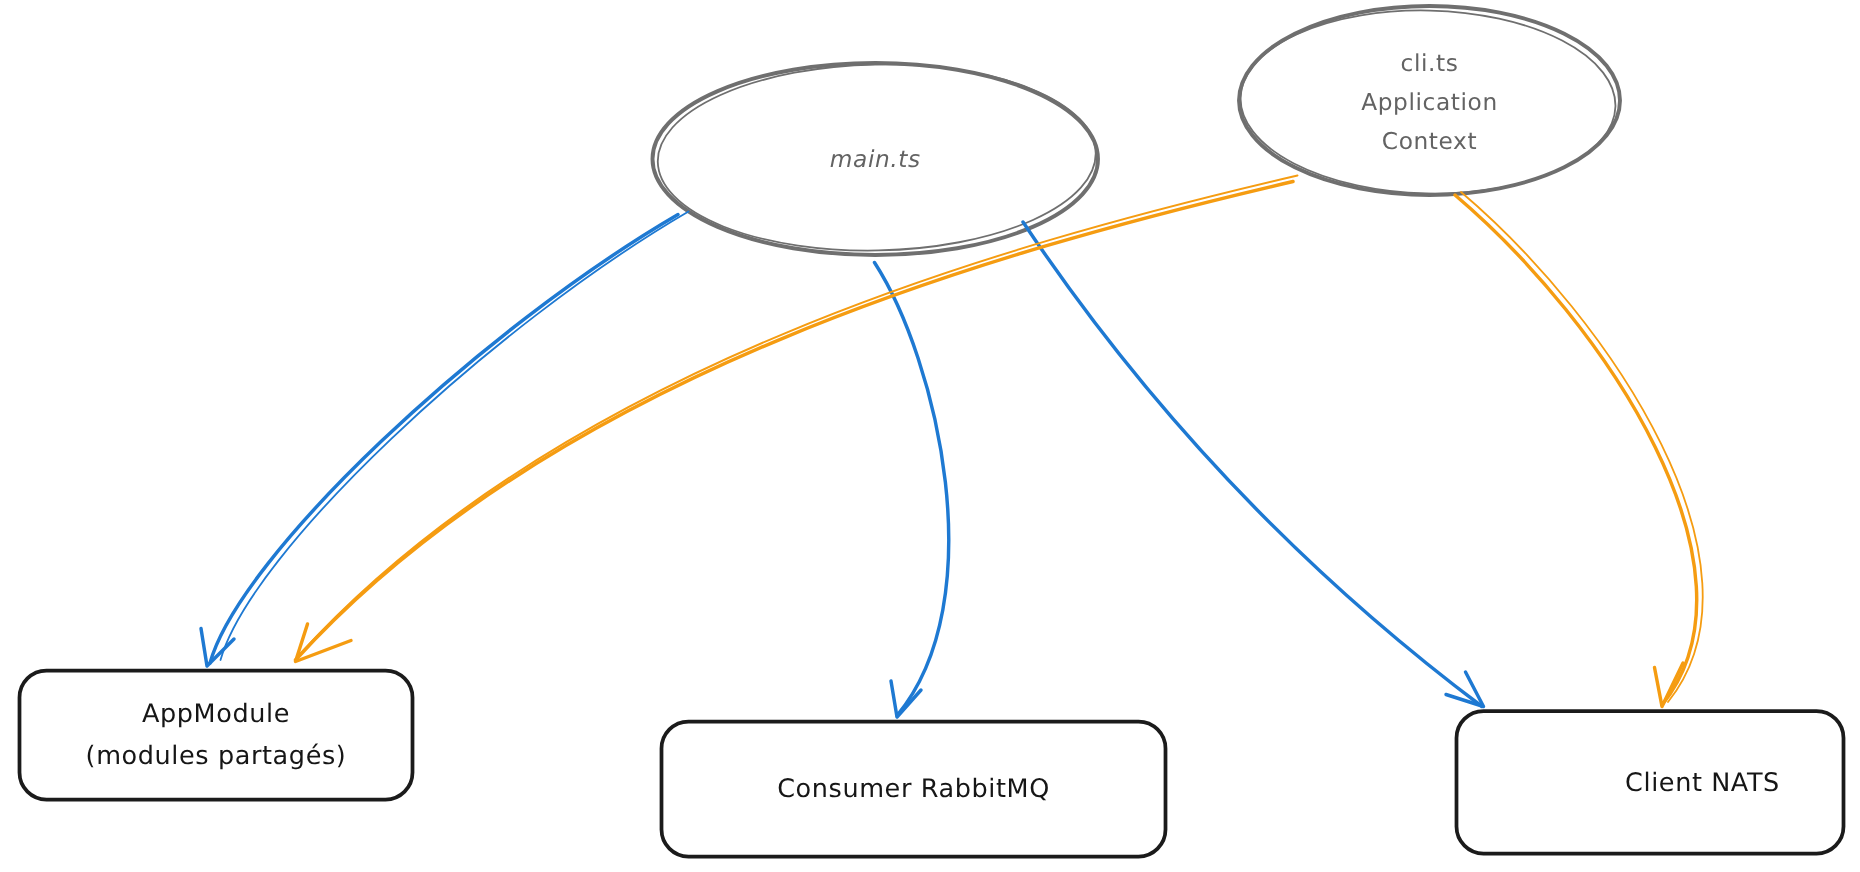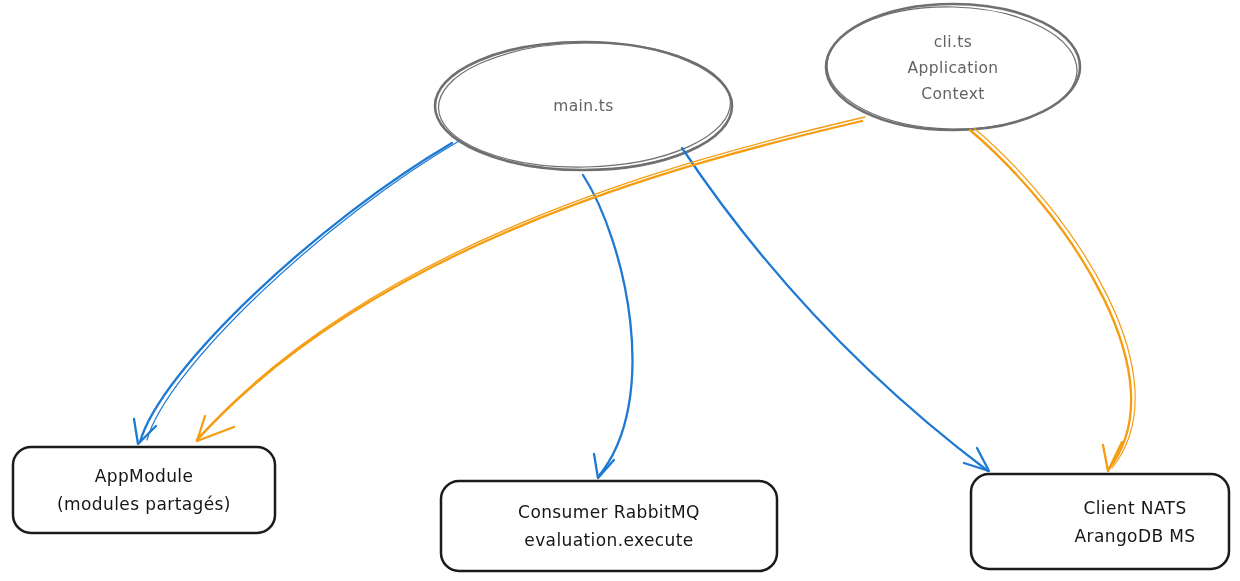--- a/index.html
+++ b/index.html
@@ -75,38 +75,36 @@
 
     <g stroke-width="2.5" fill="#ffffff" stroke="#1b1b1b">
       <rect x="441" y="481" width="336" height="90" rx="18" ry="18"></rect>
     </g>
 
     <g stroke-width="2.5" fill="#ffffff" stroke="#1b1b1b">
       <rect x="971" y="474" width="258" height="95" rx="18" ry="18"></rect>
     </g>
   </svg>
 
-  <div class="node-label ellipse-label" style="left:433px;top:77px;width:301px;height:58px;">
+  <div class="node-label ellipse-label" style="left:433px;top:77px;width:301px;height:58px;font-style:italic;">
     <div>main.ts</div>
   </div>
 
   <div class="node-label ellipse-label cli-label" style="left:826px;top:29px;width:254px;height:78px;">
     <div>cli.ts</div>
     <div>Application</div>
     <div>Context</div>
   </div>
 
   <div class="node-label box-label" style="left:13px;top:447px;width:262px;height:86px;">
     <div>AppModule</div>
     <div>(modules partagés)</div>
   </div>
 
   <div class="node-label box-label" style="left:441px;top:481px;width:336px;height:90px;">
     <div>Consumer RabbitMQ</div>
-    <div>evaluation.execute</div>
   </div>
 
   <div class="node-label box-label" style="left:971px;top:474px;width:258px;height:95px;margin-left:35px;">
     <div>Client NATS</div>
-    <div>ArangoDB MS</div>
   </div>
 
 </div>
 
 </body></html>

